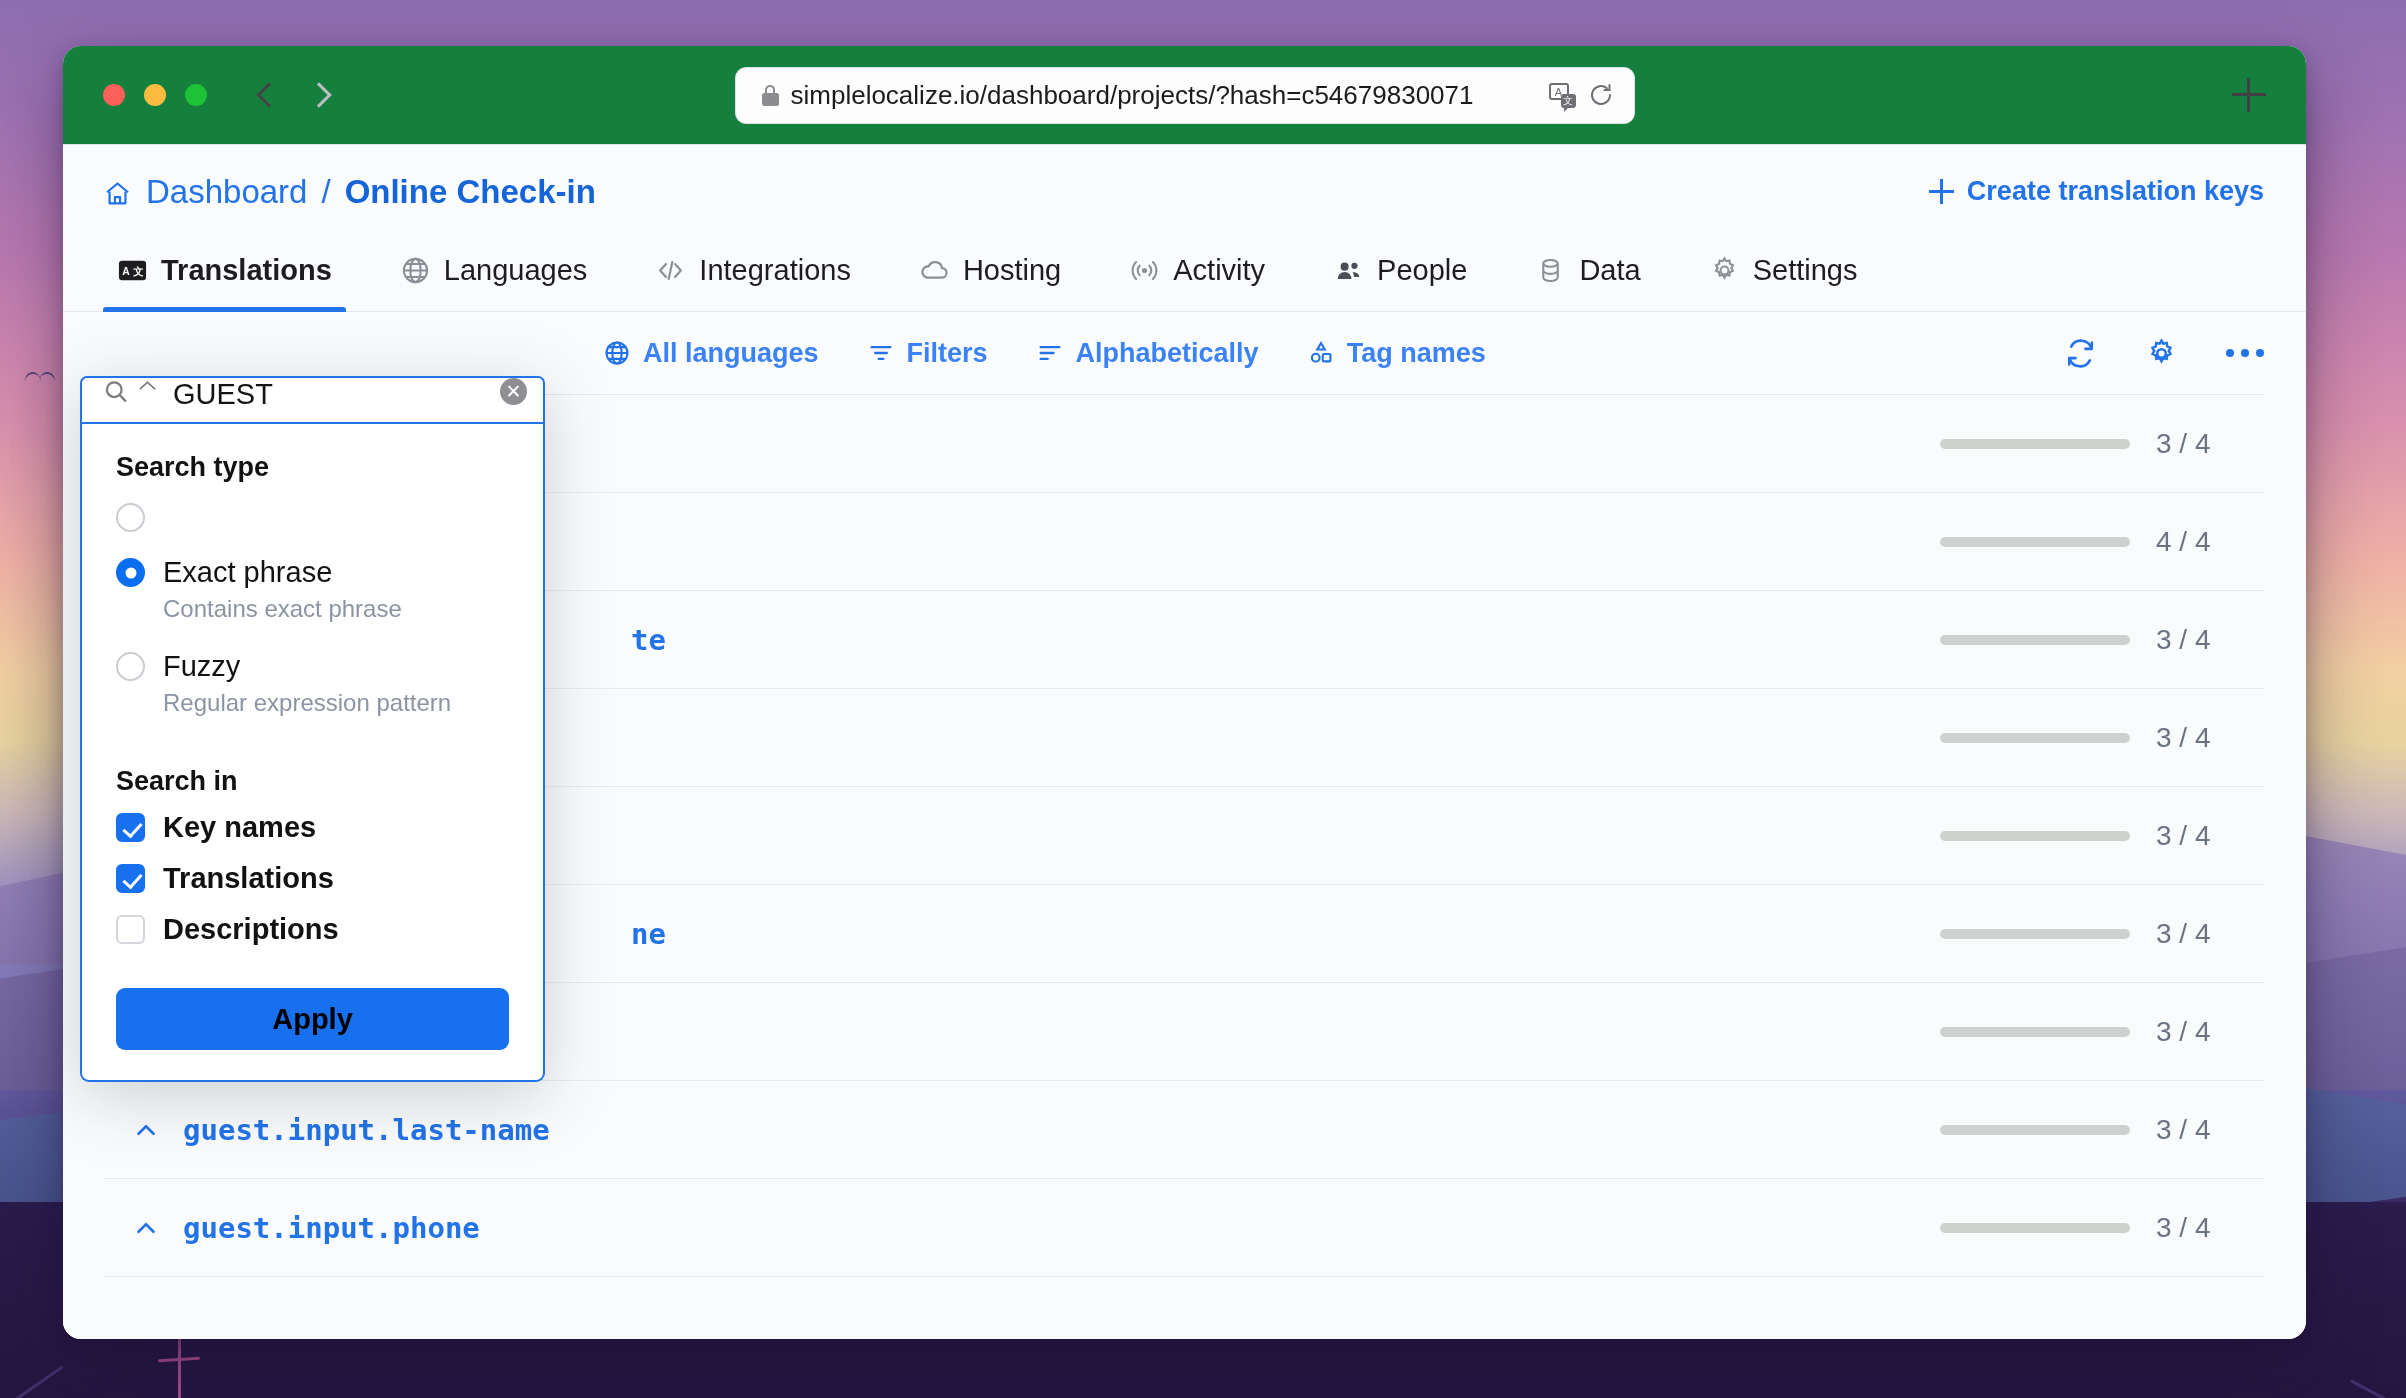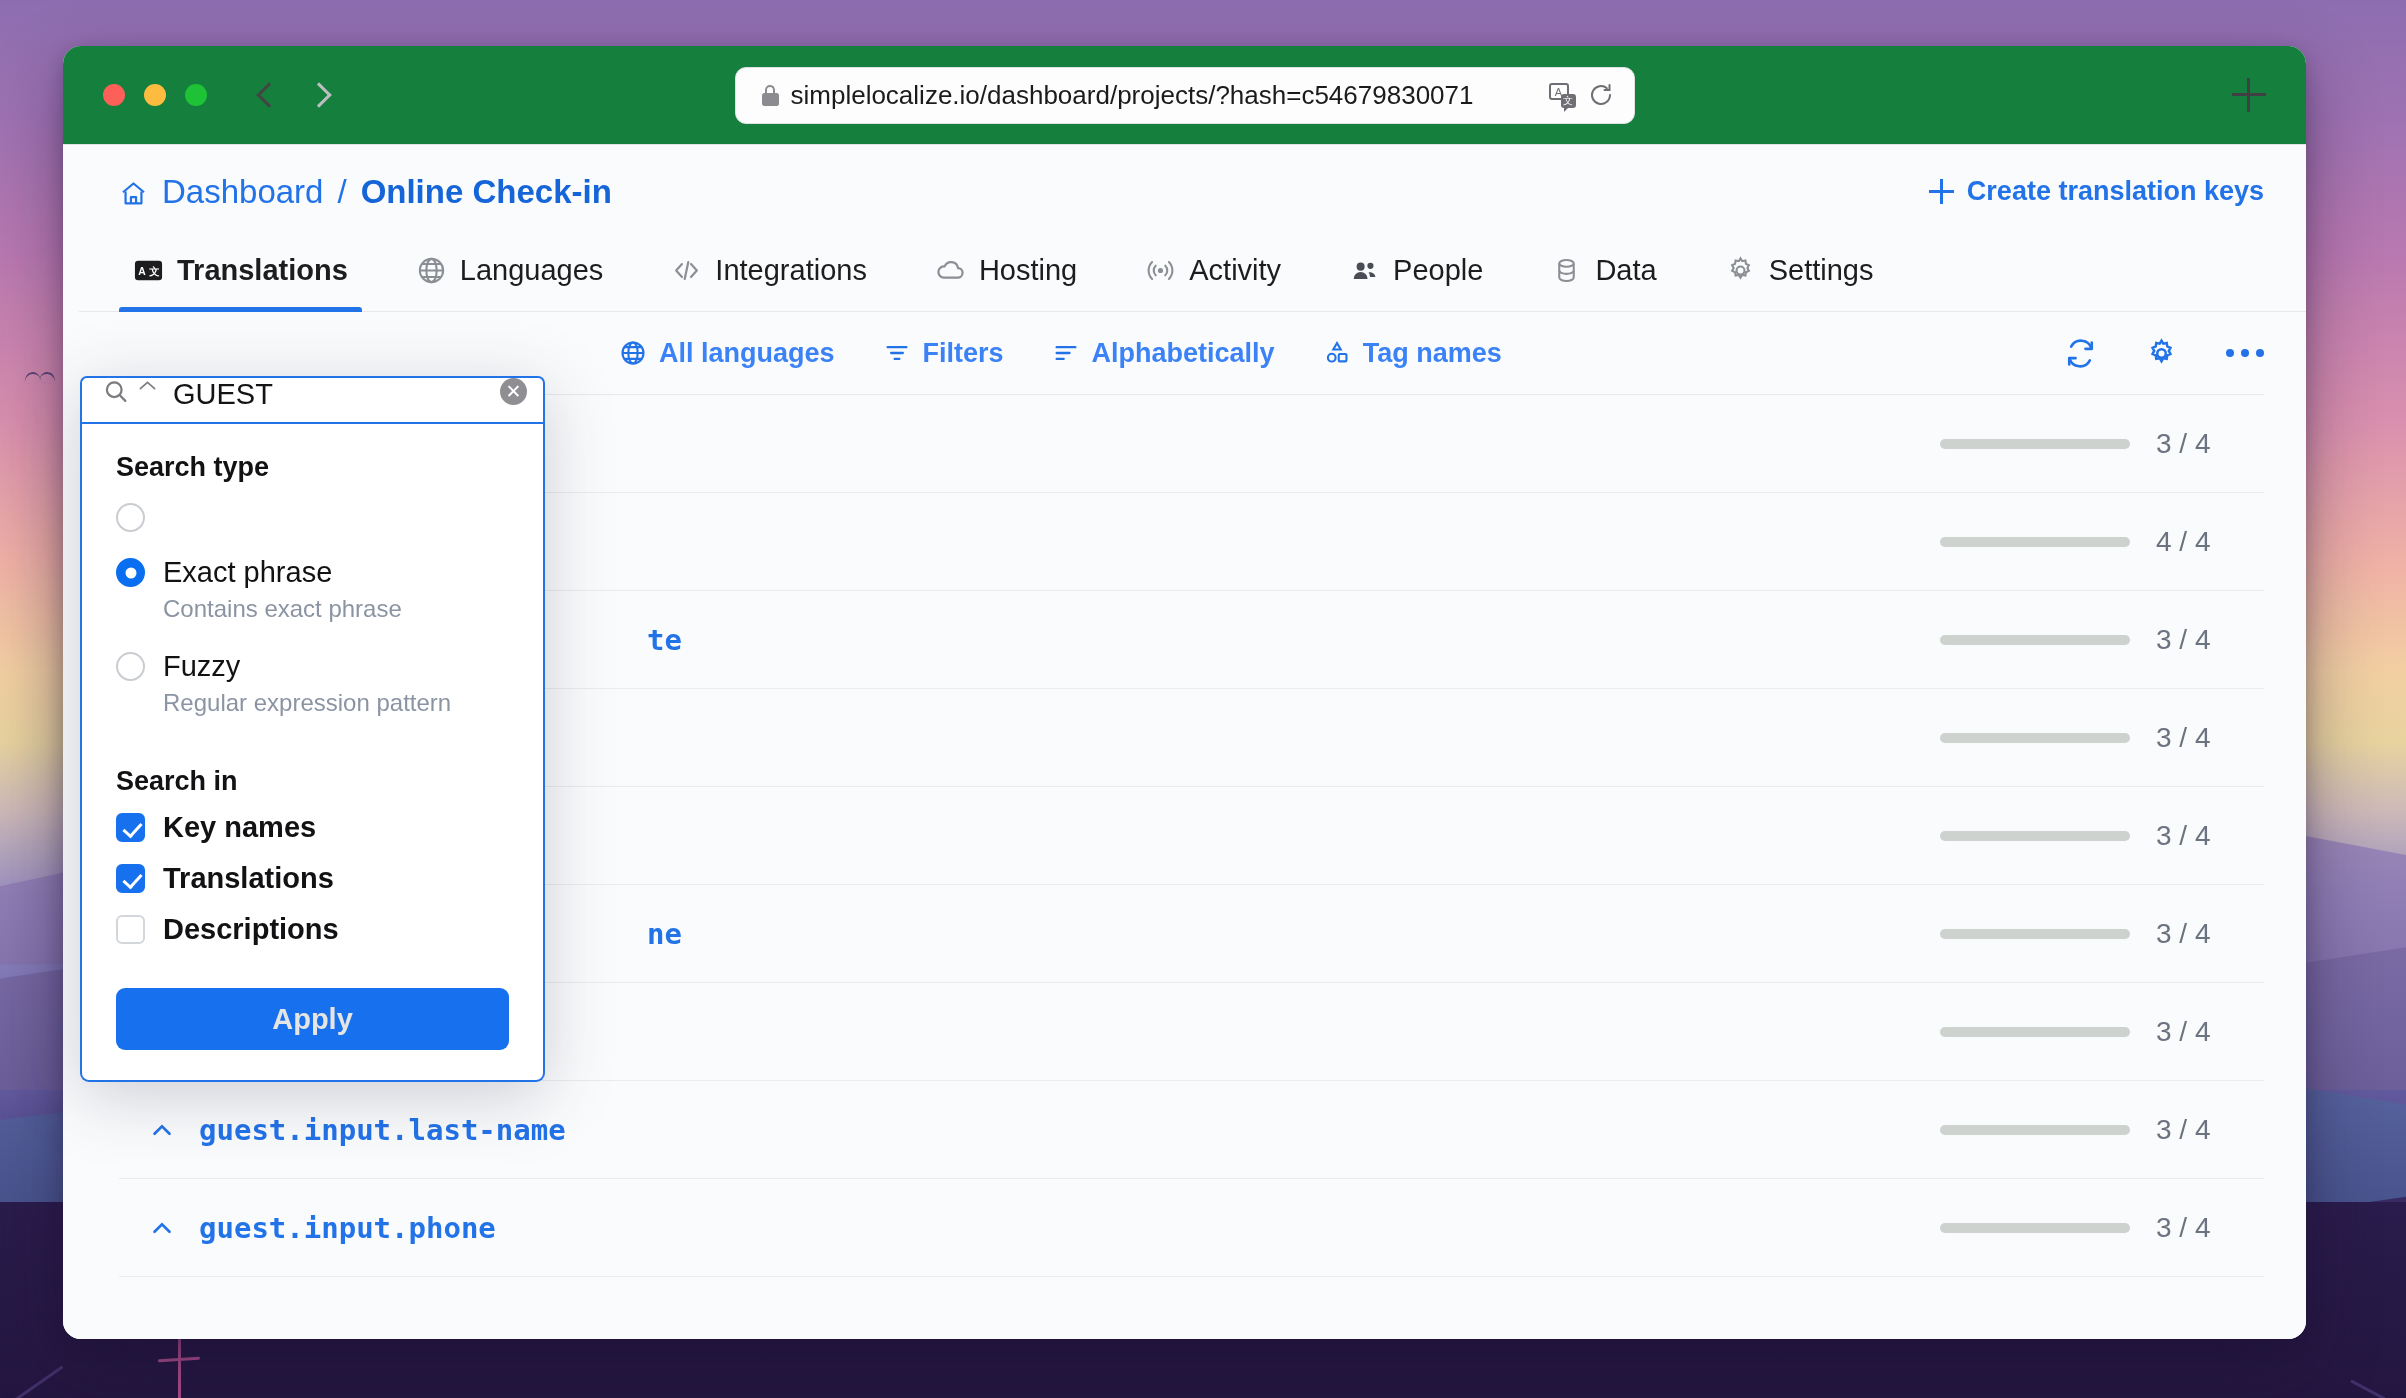--- a/index.html
+++ b/index.html
@@ -213,21 +213,21 @@
     position: absolute; right: 40px;
     width: 34px; height: 34px;
   }
   .plus-tab::before, .plus-tab::after {
     content: ""; position: absolute; background: #3f3f44;
   }
   .plus-tab::before { left: 0; top: 15px; width: 34px; height: 3px; }
   .plus-tab::after  { top: 0; left: 15px; height: 34px; width: 3px; }
 
   
-  #app { flex: 1; background: #fafbfc; display: flex; flex-direction: column; overflow: hidden; padding-left: 16px; }
+  #app { flex: 1; background: #fafbfc; display: flex; flex-direction: column; overflow: hidden; }
 
   #app-header {
     height: 93px;
     display: flex;
     align-items: center;
     padding: 0 42px 0 40px;
     flex: none;
   }
   .breadcrumb {
     display: flex; align-items: center; gap: 14px;
@@ -440,21 +440,21 @@
     width: 8px; height: 15px;
     border: solid #fff; border-width: 0 3.2px 3.2px 0;
     transform: rotate(42deg);
   }
   .check-row .lbl { font-size: 29px; color: #121214; font-weight: bold; }
 
   .apply-btn {
     margin-top: 24px;
     width: 100%; height: 62px;
     background: #1771ee;
-    color: #e5e5e5;
+    color: #000000;
     font-size: 29px; font-weight: 700;
     border: none; border-radius: 9px;
     font-family: inherit;
   }
 </style>
 </head>
 <body>
 
 <div id="desktop">
   <div class="mtn mtn1"></div>

